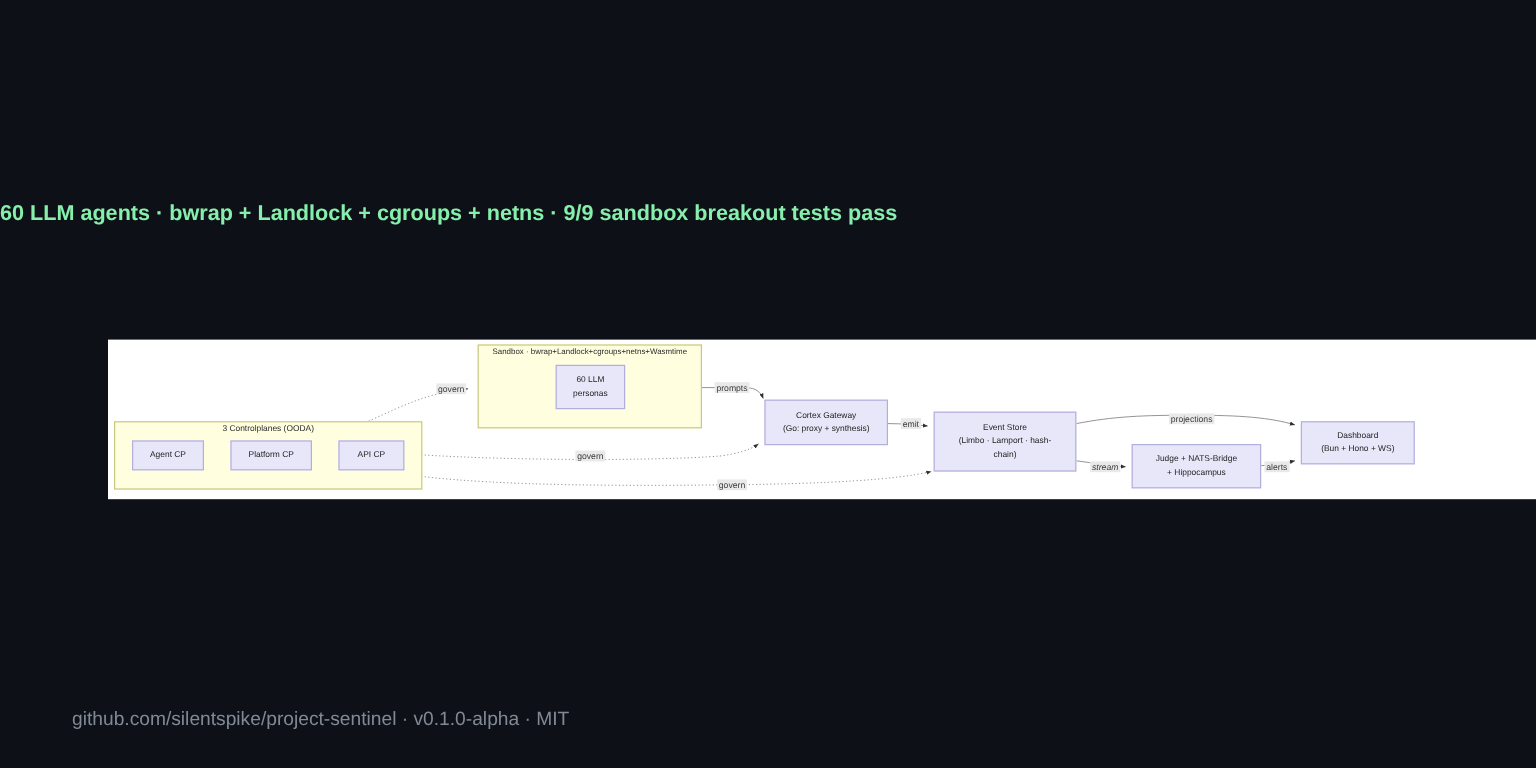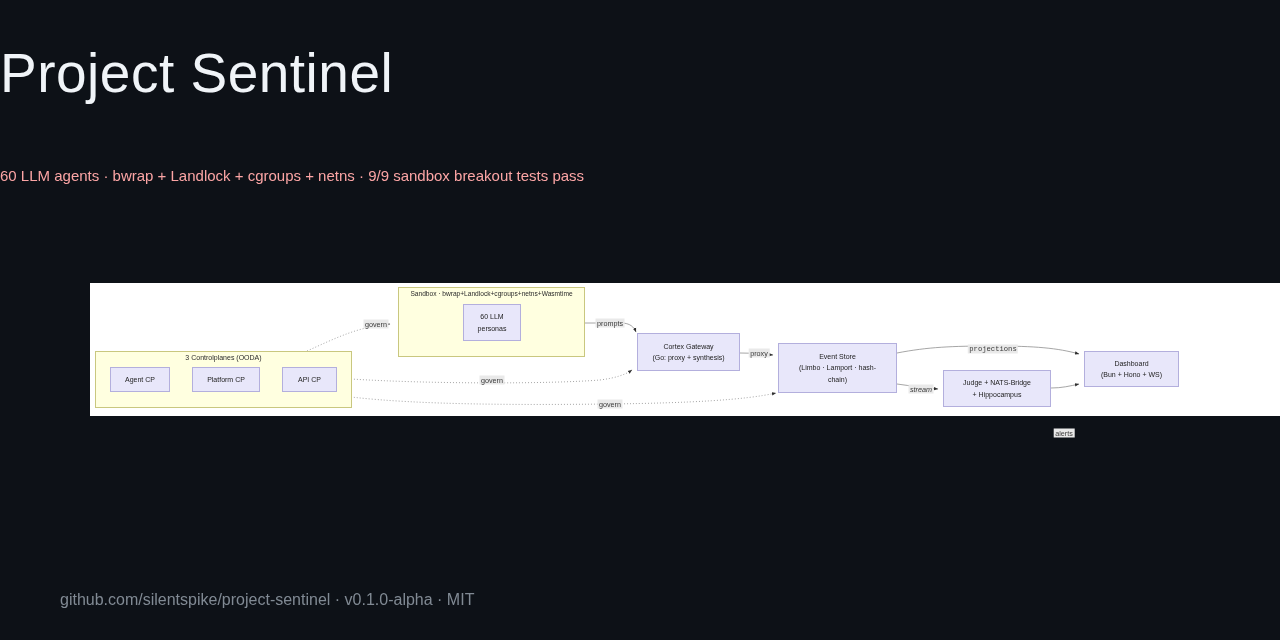--- a/index.html
+++ b/index.html
@@ -13,21 +13,21 @@
   .title {
     position: absolute; left: 0; top: 41px; width: 1280px;
     font-size: 55px; font-weight: 500; color: #f0f4f8; letter-spacing: 0.5px;
   }
   .subtitle {
     position: absolute; left: 0; top: 121px; width: 1280px;
     font-size: 26px; font-weight: 400; color: #8b949e;
   }
   .stats {
     position: absolute; left: 0; top: 167px; width: 1280px;
-    font-size: 15px; font-weight: 400; color: #fca5a5;
+    font-size: 18px; font-weight: 700; color: #86efac;
   }
 
   
   .footer {
     position: absolute; left: 60px; top: 591px;
     font-size: 16px; color: #818a94;
   }
 
   
   .diagram {
@@ -66,21 +66,20 @@
     font-size: 7.2px; line-height: 1.25;
     padding: 0 1.5px;
     white-space: nowrap;
   }
 </style>
 </head>
 <body>
 
 <div class="page">
 
-  <div class="title">Project Sentinel</div>
   <div class="stats">60 LLM agents · bwrap + Landlock + cgroups + netns · 9/9 sandbox breakout tests pass</div>
 
   <div class="diagram">
 
     <svg class="edges" viewBox="0 0 1100 133">
       <defs>
         <marker id="arr" viewBox="0 0 10 10" refX="8.5" refY="5" markerWidth="6" markerHeight="6" orient="auto-start-reverse">
           <path d="M0,1.4 L9,5 L0,8.6 z" fill="#2f2f2f"></path>
         </marker>
       </defs>
@@ -141,21 +140,21 @@
 
     <div class="node" style="left:994px; top:68px; width:95px; height:36px;">
       <span>Dashboard</span>
       <span>(Bun + Hono + WS)</span>
     </div>
 
     <div class="edge-label" style="left:286px; top:41px;">govern</div>
     <div class="edge-label" style="left:520px; top:40px;text-align:right;">prompts</div>
     <div class="edge-label" style="left:402px; top:97px;">govern</div>
     <div class="edge-label" style="left:520px; top:121px;">govern</div>
-    <div class="edge-label" style="left:669px; top:70px;">proxy</div>
-    <div class="edge-label" style="left:903px; top:66px;font-family:Liberation Mono, monospace;">projections</div>
+    <div class="edge-label" style="left:669px; top:70px;">emit</div>
+    <div class="edge-label" style="left:903px; top:66px;">projections</div>
     <div class="edge-label" style="left:831px; top:106px;font-style:italic;">stream</div>
-    <div class="edge-label" style="left:974px; top:106px;margin-top:44px;">alerts</div>
+    <div class="edge-label" style="left:974px; top:106px;">alerts</div>
   </div>
 
   <div class="footer">github.com/silentspike/project-sentinel · v0.1.0-alpha · MIT</div>
 
 </div>
 
 </body></html>

